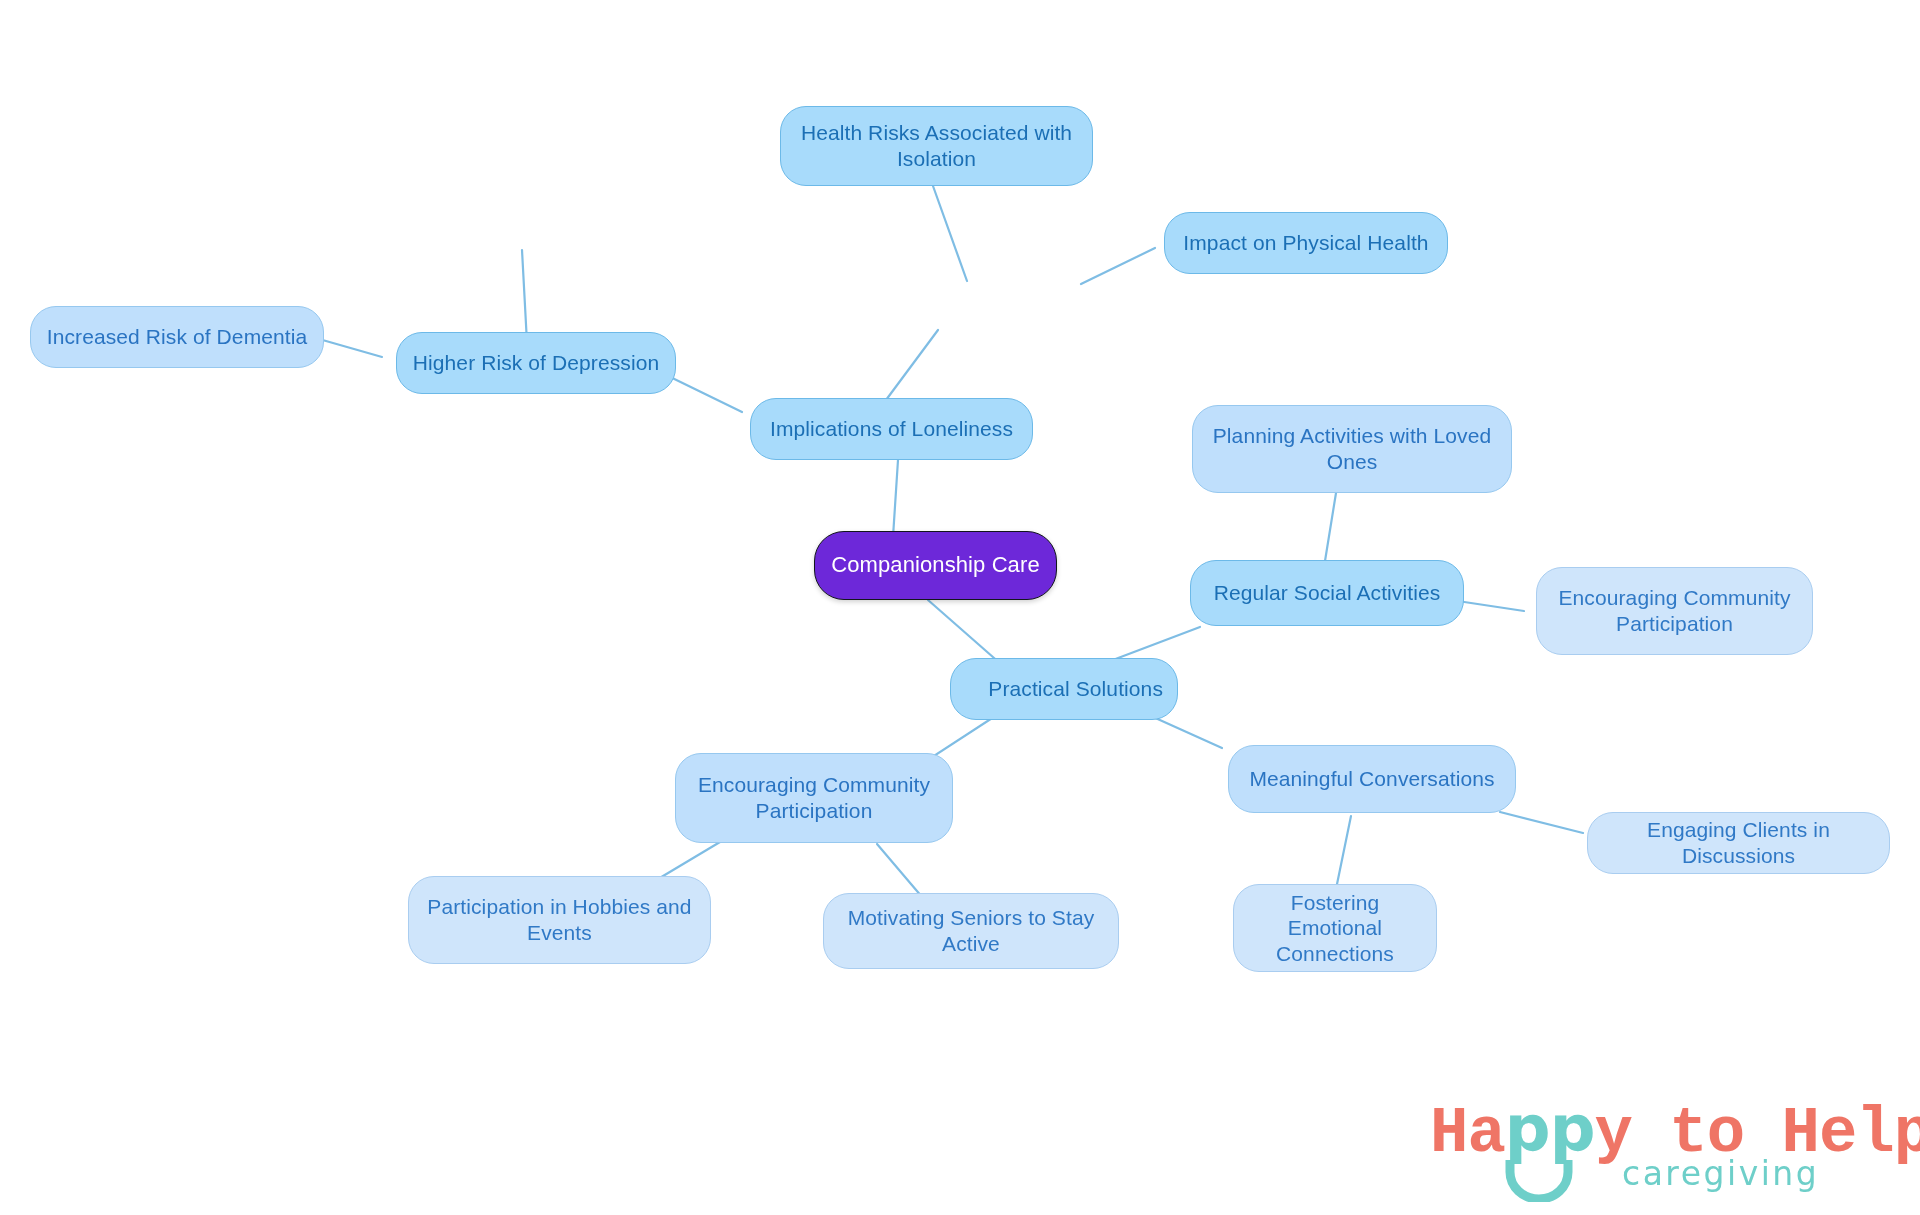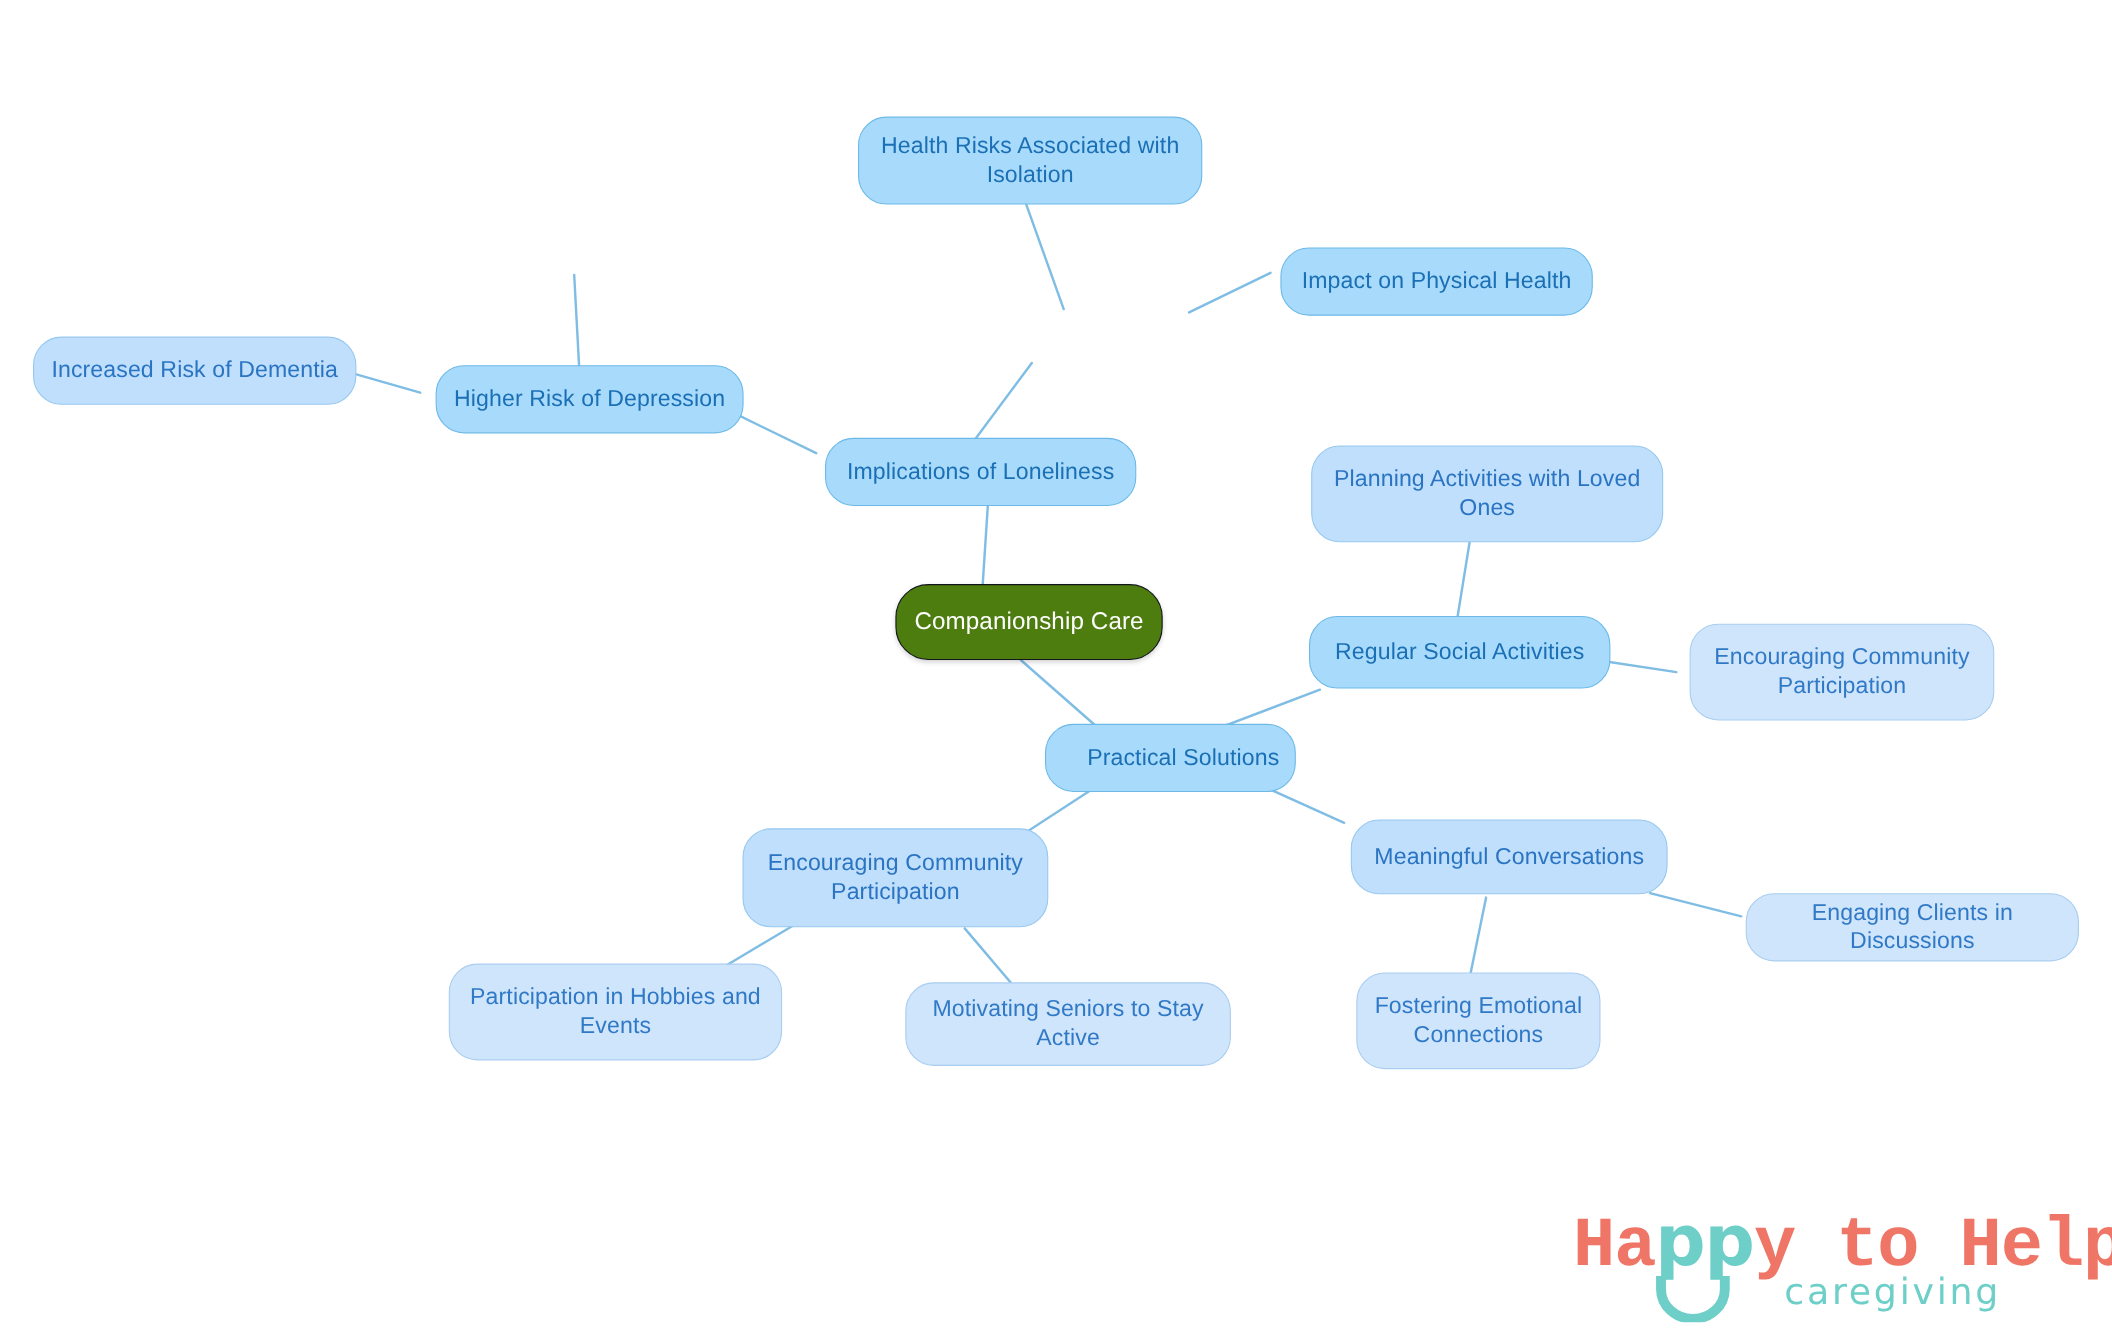--- a/index.html
+++ b/index.html
@@ -29,21 +29,21 @@
     align-items: center;
     justify-content: center;
     text-align: center;
     border-radius: 26px;
     line-height: 1.22;
     padding: 6px 14px;
     letter-spacing: 0.1px;
     margin-left: 12px;
   }
   .node.root {
-    background: #4d7c0f;
+    background: #6d28d9;
     color: #ffffff;
     border: 1px solid #12151c;
     font-size: 22px;
     border-radius: 30px;
     box-shadow: 0 2px 5px rgba(0,0,0,0.18);
   }
   .node.branch {
     background: #a8dbfb;
     border: 1.4px solid #6cb9e8;
     color: #1b6fb5;
@@ -168,21 +168,21 @@
 
   <div class="node leaf" style="left:1216px; top:745px; width:288px; height:68px;">
     <span>Meaningful Conversations</span>
   </div>
 
   <div class="node branch" style="left:768px; top:106px; width:313px; height:80px;">
     <span>Health Risks Associated with Isolation</span>
   </div>
 
 
-  <div class="node branch" style="left:1152px; top:225px; width:284px; height:62px;text-align:center;">
+  <div class="node branch" style="left:1152px; top:212px; width:284px; height:62px;text-align:center;">
     <span>Impact on Physical Health</span>
   </div>
 
   <div class="node leaf" style="left:18px; top:306px; width:294px; height:62px;">
     <span>Increased Risk of Dementia</span>
   </div>
 
   <div class="node leaf" style="left:1180px; top:405px; width:320px; height:88px;">
     <span>Planning Activities with Loved Ones</span>
   </div>
@@ -196,21 +196,21 @@
   </div>
 
   <div class="node leaf2" style="left:396px; top:876px; width:303px; height:88px;">
     <span>Participation in Hobbies and Events</span>
   </div>
 
   <div class="node leaf2" style="left:811px; top:893px; width:296px; height:76px;">
     <span>Motivating Seniors to Stay Active</span>
   </div>
 
-  <div class="node leaf2" style="left:1221px; top:884px; width:222px; height:88px;">
+  <div class="node leaf2" style="left:1221px; top:884px; width:204px; height:88px;">
     <span>Fostering Emotional Connections</span>
   </div>
 
   <div id="logo">
     <div class="logo-main">
       <span class="coral">Ha</span><span class="teal">pp</span><span class="coral">y</span><span class="coral"> to He</span><span class="coral">lp</span>
     </div>
     <svg id="smile" width="70" height="44" viewBox="0 0 70 44" xmlns="http://www.w3.org/2000/svg">
       <path d="M 6 2 L 6 14 A 29 27 0 0 0 64 14 L 64 2" fill="none" stroke="#6ecfc9" stroke-width="9" stroke-linecap="butt"></path>
     </svg>

